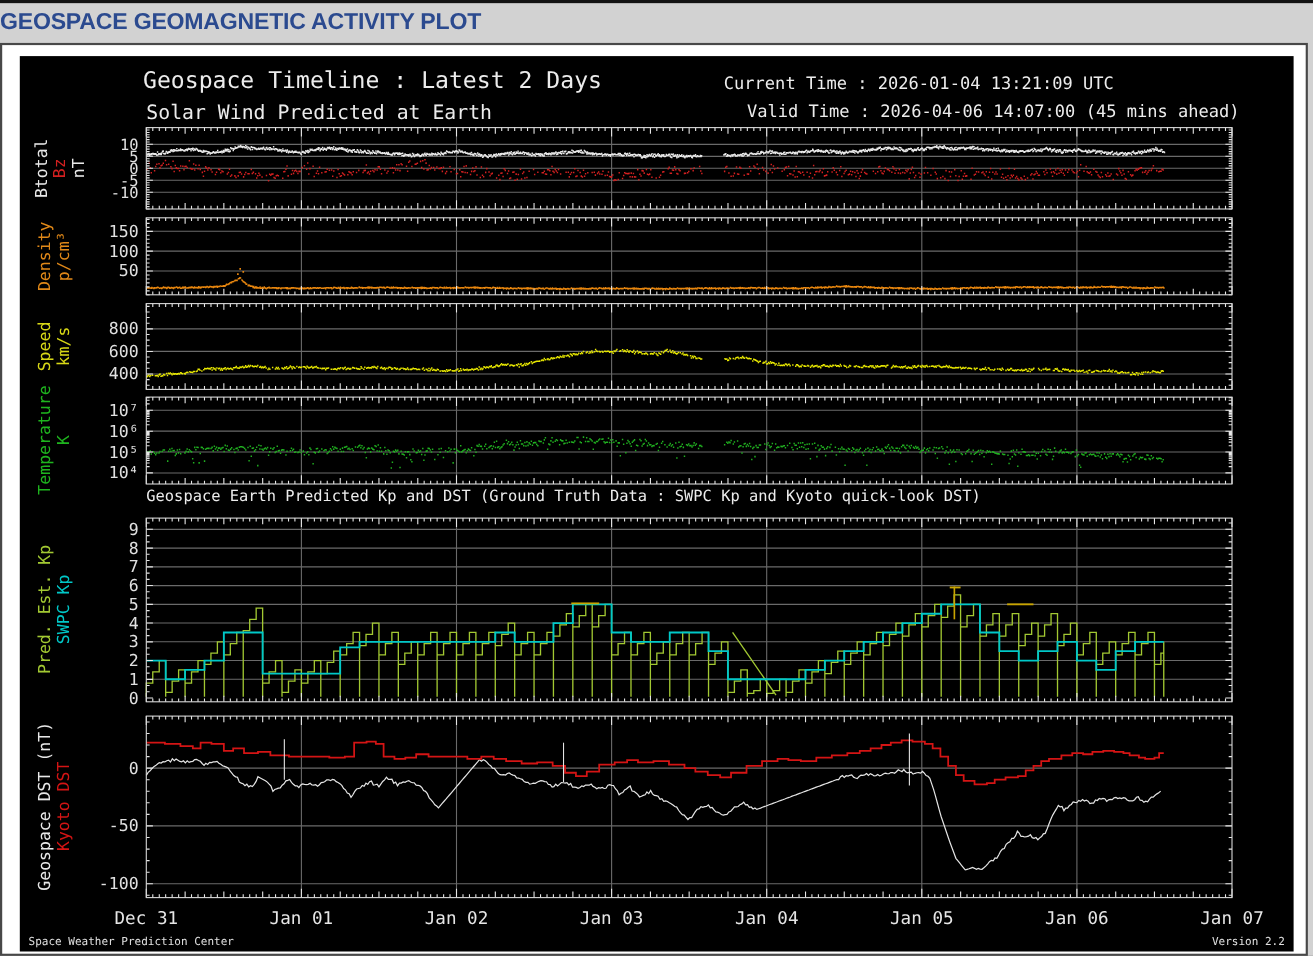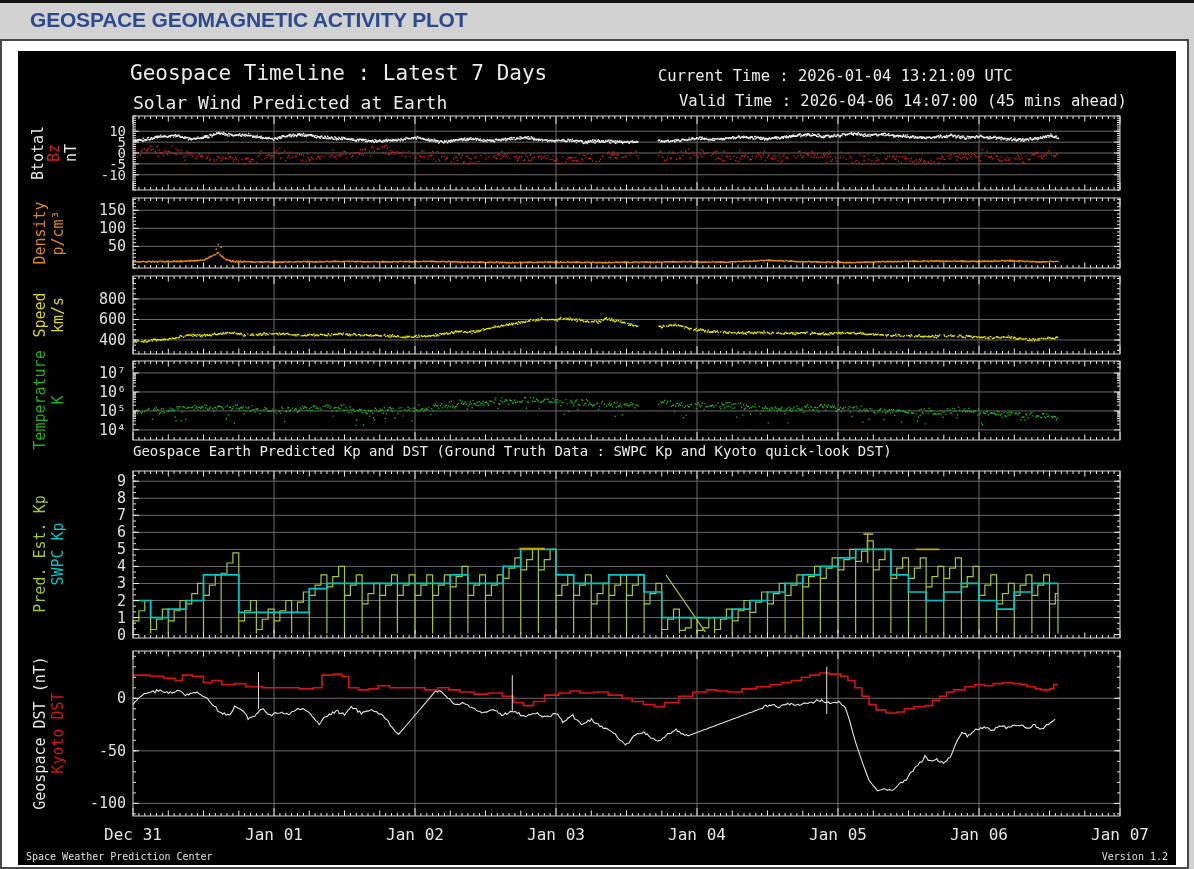--- a/index.html
+++ b/index.html
@@ -1,19 +1,19 @@
 <!DOCTYPE html>
 <html><head>
 <meta charset="utf-8">
 <style>
   html,body{margin:0;padding:0;}
   body{width:1194px;height:869px;background:#d2d2d2;position:relative;overflow:hidden;
        font-family:"DejaVu Sans Mono",monospace;border-top:3px solid #121212;box-sizing:border-box;}
   .app-header{position:absolute;left:0;top:0;width:100%;height:34px;background:#d2d2d2;
-       display:flex;align-items:center;padding-left:30px;box-sizing:border-box;
+       display:flex;align-items:center;box-sizing:border-box;
        font-family:"Liberation Sans",sans-serif;font-weight:bold;font-size:21px;
        letter-spacing:-0.2px;color:#2b4a8f;}
   .frame{position:absolute;left:0;top:36px;width:1189px;height:830px;background:#ffffff;
        border:2px solid #484848;box-sizing:border-box;}
   .plot{position:absolute;left:16px;top:10px;width:1158px;height:814px;background:#000;}
   .plot svg{position:absolute;left:0;top:0;}
   .ovl{position:absolute;white-space:nowrap;color:#ececec;}
   .t-main{font-size:21px;}
   .t-time{font-size:15.5px;}
   .t-sub{font-size:18px;}
@@ -162,36 +162,36 @@
         <text x="115" y="789" text-anchor="middle" font-size="16" fill="#e6e6e6" font-family="DejaVu Sans Mono, monospace">Dec 31</text>
         <text x="256" y="789" text-anchor="middle" font-size="16" fill="#e6e6e6" font-family="DejaVu Sans Mono, monospace">Jan 01</text>
         <text x="397" y="789" text-anchor="middle" font-size="16" fill="#e6e6e6" font-family="DejaVu Sans Mono, monospace">Jan 02</text>
         <text x="538" y="789" text-anchor="middle" font-size="16" fill="#e6e6e6" font-family="DejaVu Sans Mono, monospace">Jan 03</text>
         <text x="679" y="789" text-anchor="middle" font-size="16" fill="#e6e6e6" font-family="DejaVu Sans Mono, monospace">Jan 04</text>
         <text x="820" y="789" text-anchor="middle" font-size="16" fill="#e6e6e6" font-family="DejaVu Sans Mono, monospace">Jan 05</text>
         <text x="961" y="789" text-anchor="middle" font-size="16" fill="#e6e6e6" font-family="DejaVu Sans Mono, monospace">Jan 06</text>
         <text x="1102" y="789" text-anchor="middle" font-size="16" fill="#e6e6e6" font-family="DejaVu Sans Mono, monospace">Jan 07</text>
       </svg>
 
-    <div class="ovl t-main" style="left:112px;top:10px;">Geospace Timeline : Latest 7 Days</div>
+    <div class="ovl t-main" style="left:112px;top:10px;">Geospace Timeline : Latest 2 Days</div>
     <div class="ovl t-time" style="left:640px;top:16px;">Current Time : 2026-01-04 13:21:09 UTC</div>
     <div class="ovl t-sub" style="left:115px;top:41px;">Solar Wind Predicted at Earth</div>
     <div class="ovl t-time" style="left:661px;top:41px;">Valid Time : 2026-04-06 14:07:00 (45 mins ahead)</div>
     <div class="ovl t-model" style="left:115px;top:392px;">Geospace Earth Predicted Kp and DST (Ground Truth Data : SWPC Kp and Kyoto quick-look DST)</div>
 
     <div class="rot" style="left: 20px; top: 102px; color: rgb(232, 232, 232);">Btotal</div>
     <div class="rot" style="left: 36px; top: 102px; color: rgb(212, 32, 32);">Bz</div>
     <div class="rot" style="left: 53px; top: 102px; color: rgb(232, 232, 232);">nT</div>
     <div class="rot" style="left: 22px; top: 182px; color: rgb(224, 136, 24);">Density</div>
     <div class="rot" style="left: 40px; top: 182px; color: rgb(224, 136, 24);">p/cm³</div>
     <div class="rot" style="left: 22px; top: 264px; color: rgb(216, 216, 22);">Speed</div>
     <div class="rot" style="left: 40px; top: 264px; color: rgb(216, 216, 22);">km/s</div>
     <div class="rot" style="left: 22px; top: 349px; color: rgb(30, 180, 30);">Temperature</div>
     <div class="rot" style="left: 40px; top: 349px; color: rgb(30, 180, 30);">K</div>
     <div class="rot" style="left: 22px; top: 503px; color: rgb(162, 200, 50);">Pred. Est. Kp</div>
     <div class="rot" style="left: 40px; top: 503px; color: rgb(0, 200, 200);">SWPC Kp</div>
     <div class="rot" style="left: 22px; top: 682px; color: rgb(232, 232, 232);">Geospace DST (nT)</div>
     <div class="rot" style="left: 40px; top: 682px; color: rgb(212, 20, 20);">Kyoto DST</div>
 
     <div class="ovl t-foot" style="left:8px;bottom:3px;">Space Weather Prediction Center</div>
-    <div class="ovl t-foot" style="right:8px;bottom:3px;">Version 1.2</div>
+    <div class="ovl t-foot" style="right:8px;bottom:3px;">Version 2.2</div>
   </div>
 </div>
 
 </body></html>

